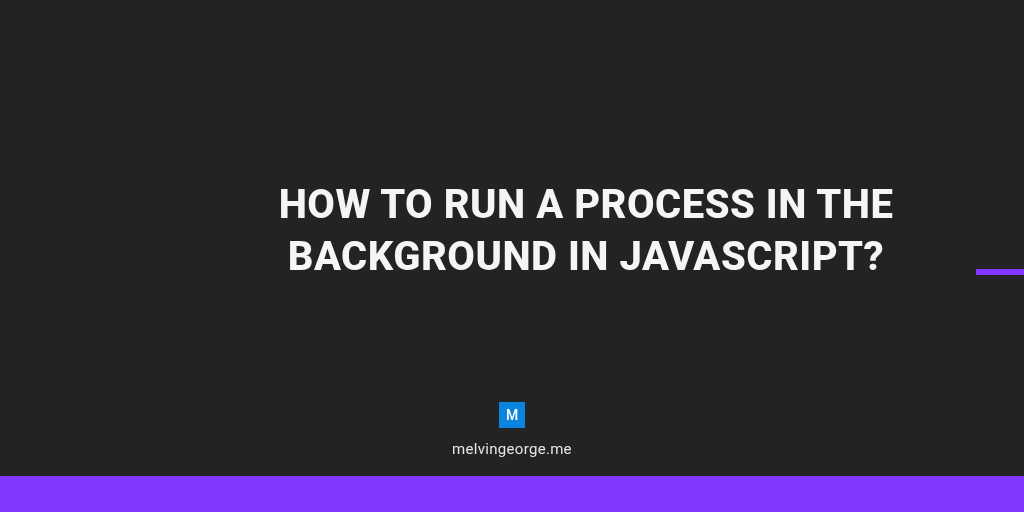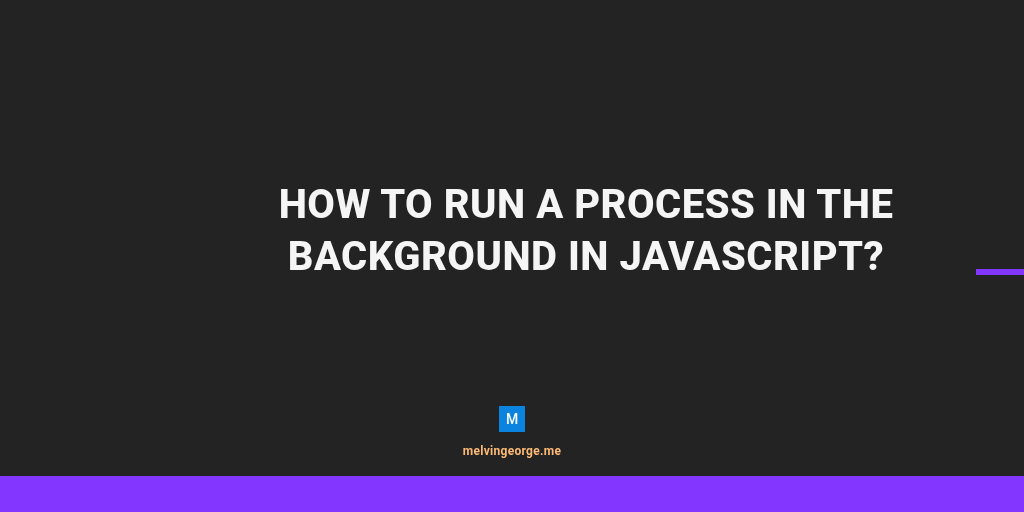--- a/index.html
+++ b/index.html
@@ -55,23 +55,23 @@
       height: 26px;
       background: #0b84e0;
       display: flex;
       align-items: center;
       justify-content: center;
       color: #ffffff;
       font-size: 14px;
       font-weight: 500;
     }
     .site-name {
-      color: #fdba74;
-      font-size: 12px;
-      font-weight: 700;
+      color: #e5e5e5;
+      font-size: 15px;
+      font-weight: 400;
       letter-spacing: 0.3px;
     }
     .bottom-bar {
       position: absolute;
       bottom: 0;
       left: 0;
       right: 0;
       height: 36px;
       background: #8236ff;
     }

